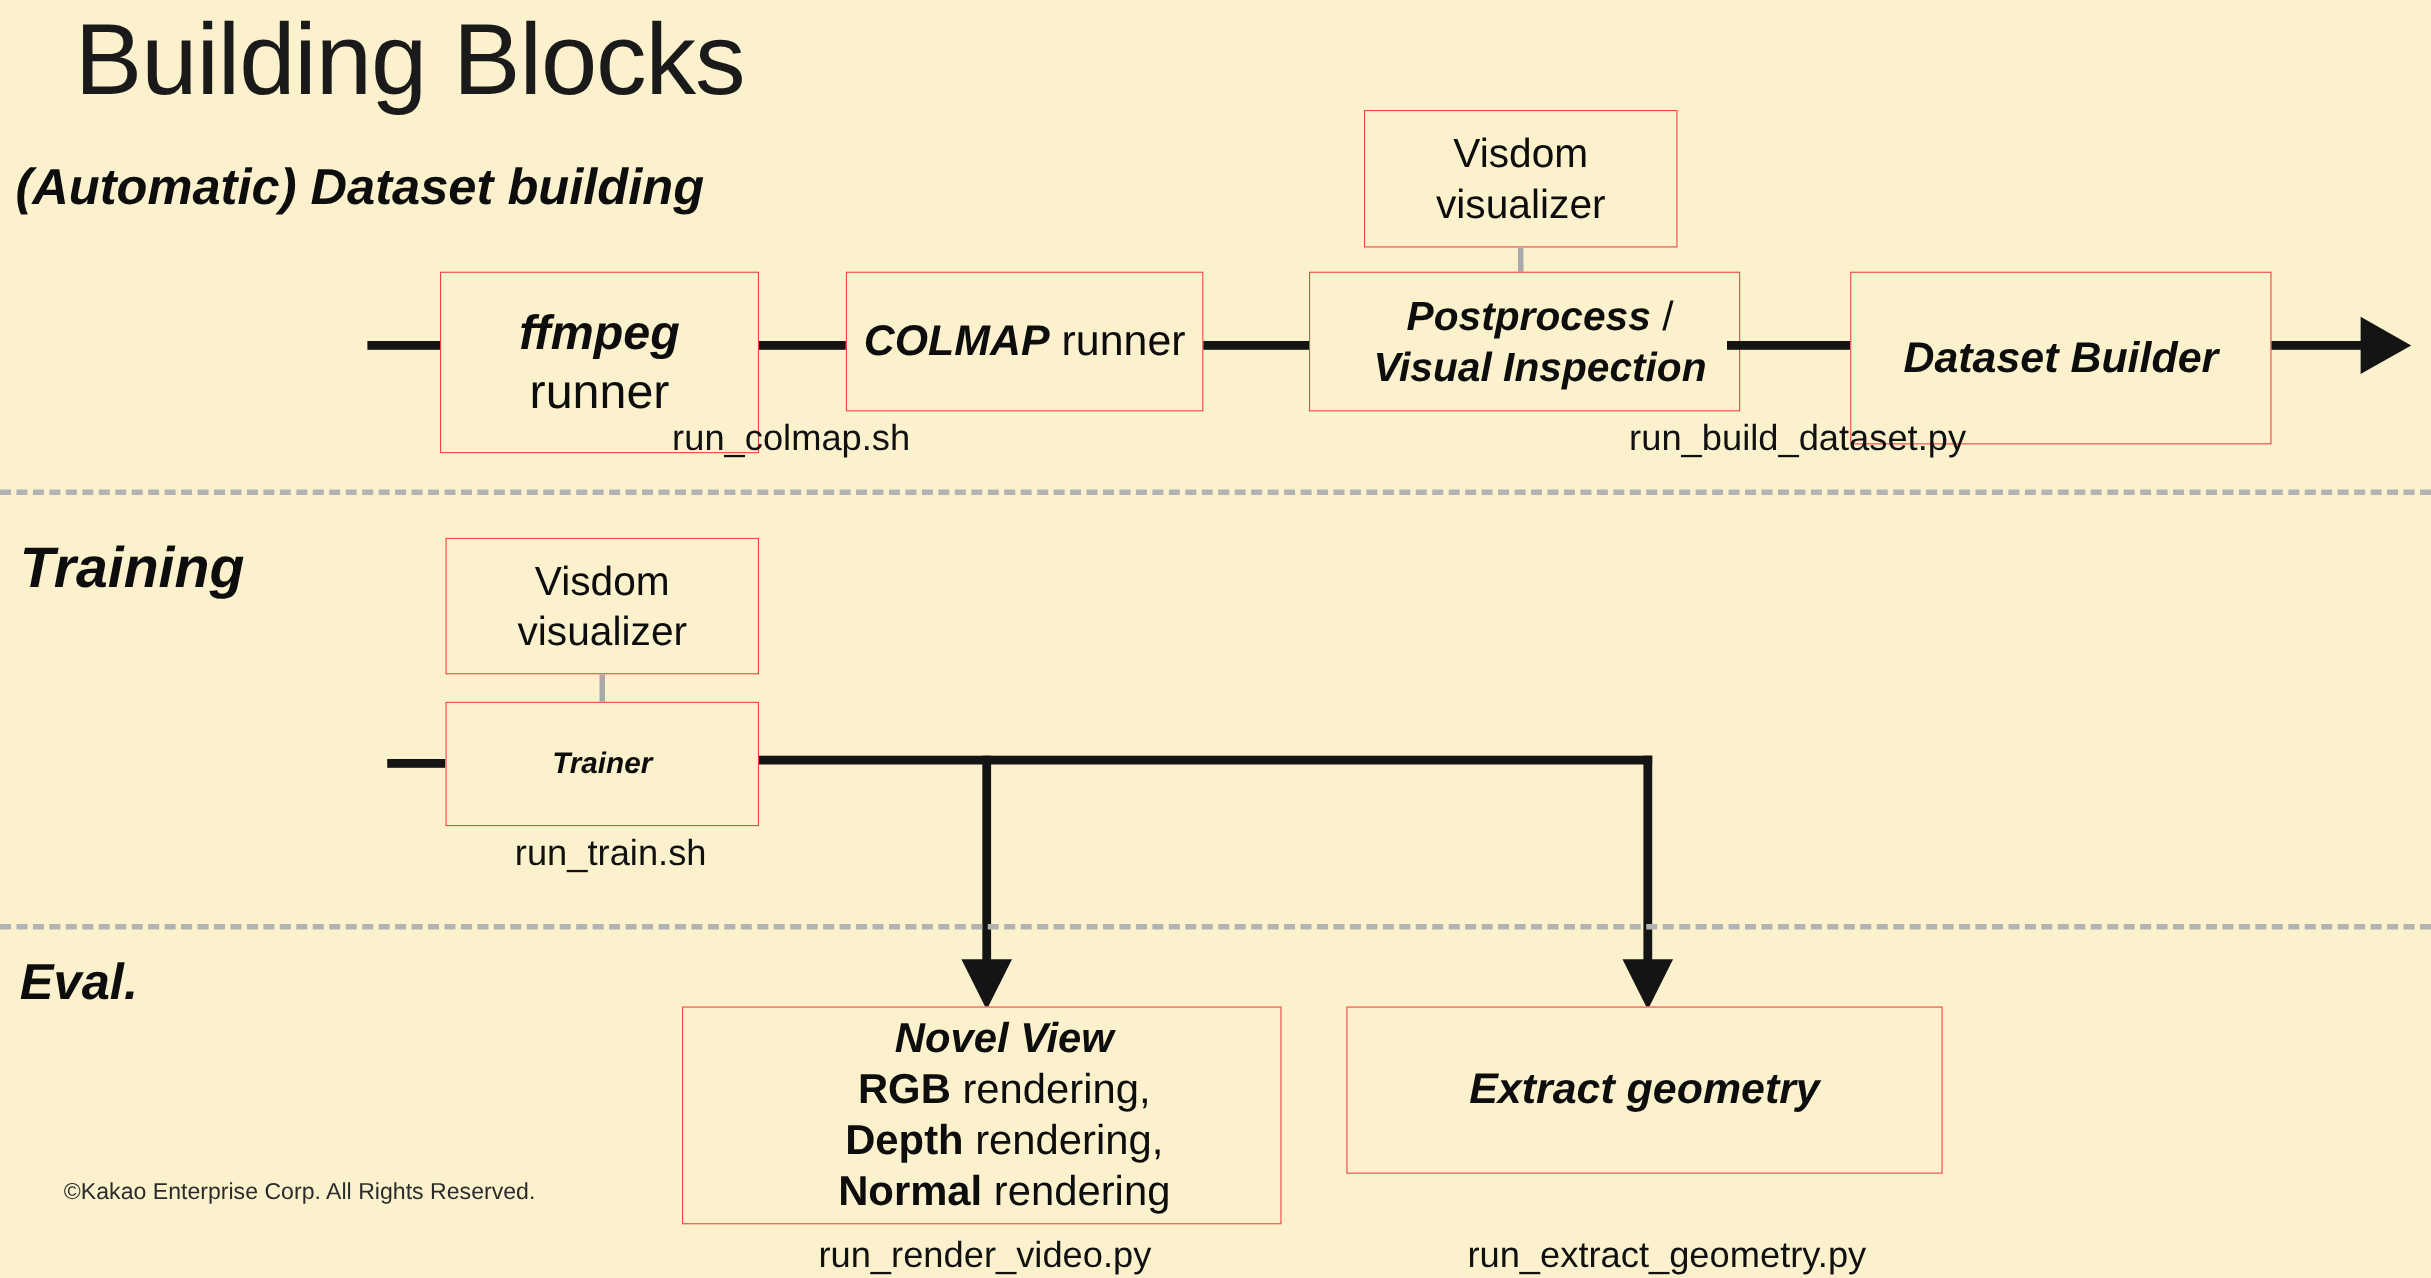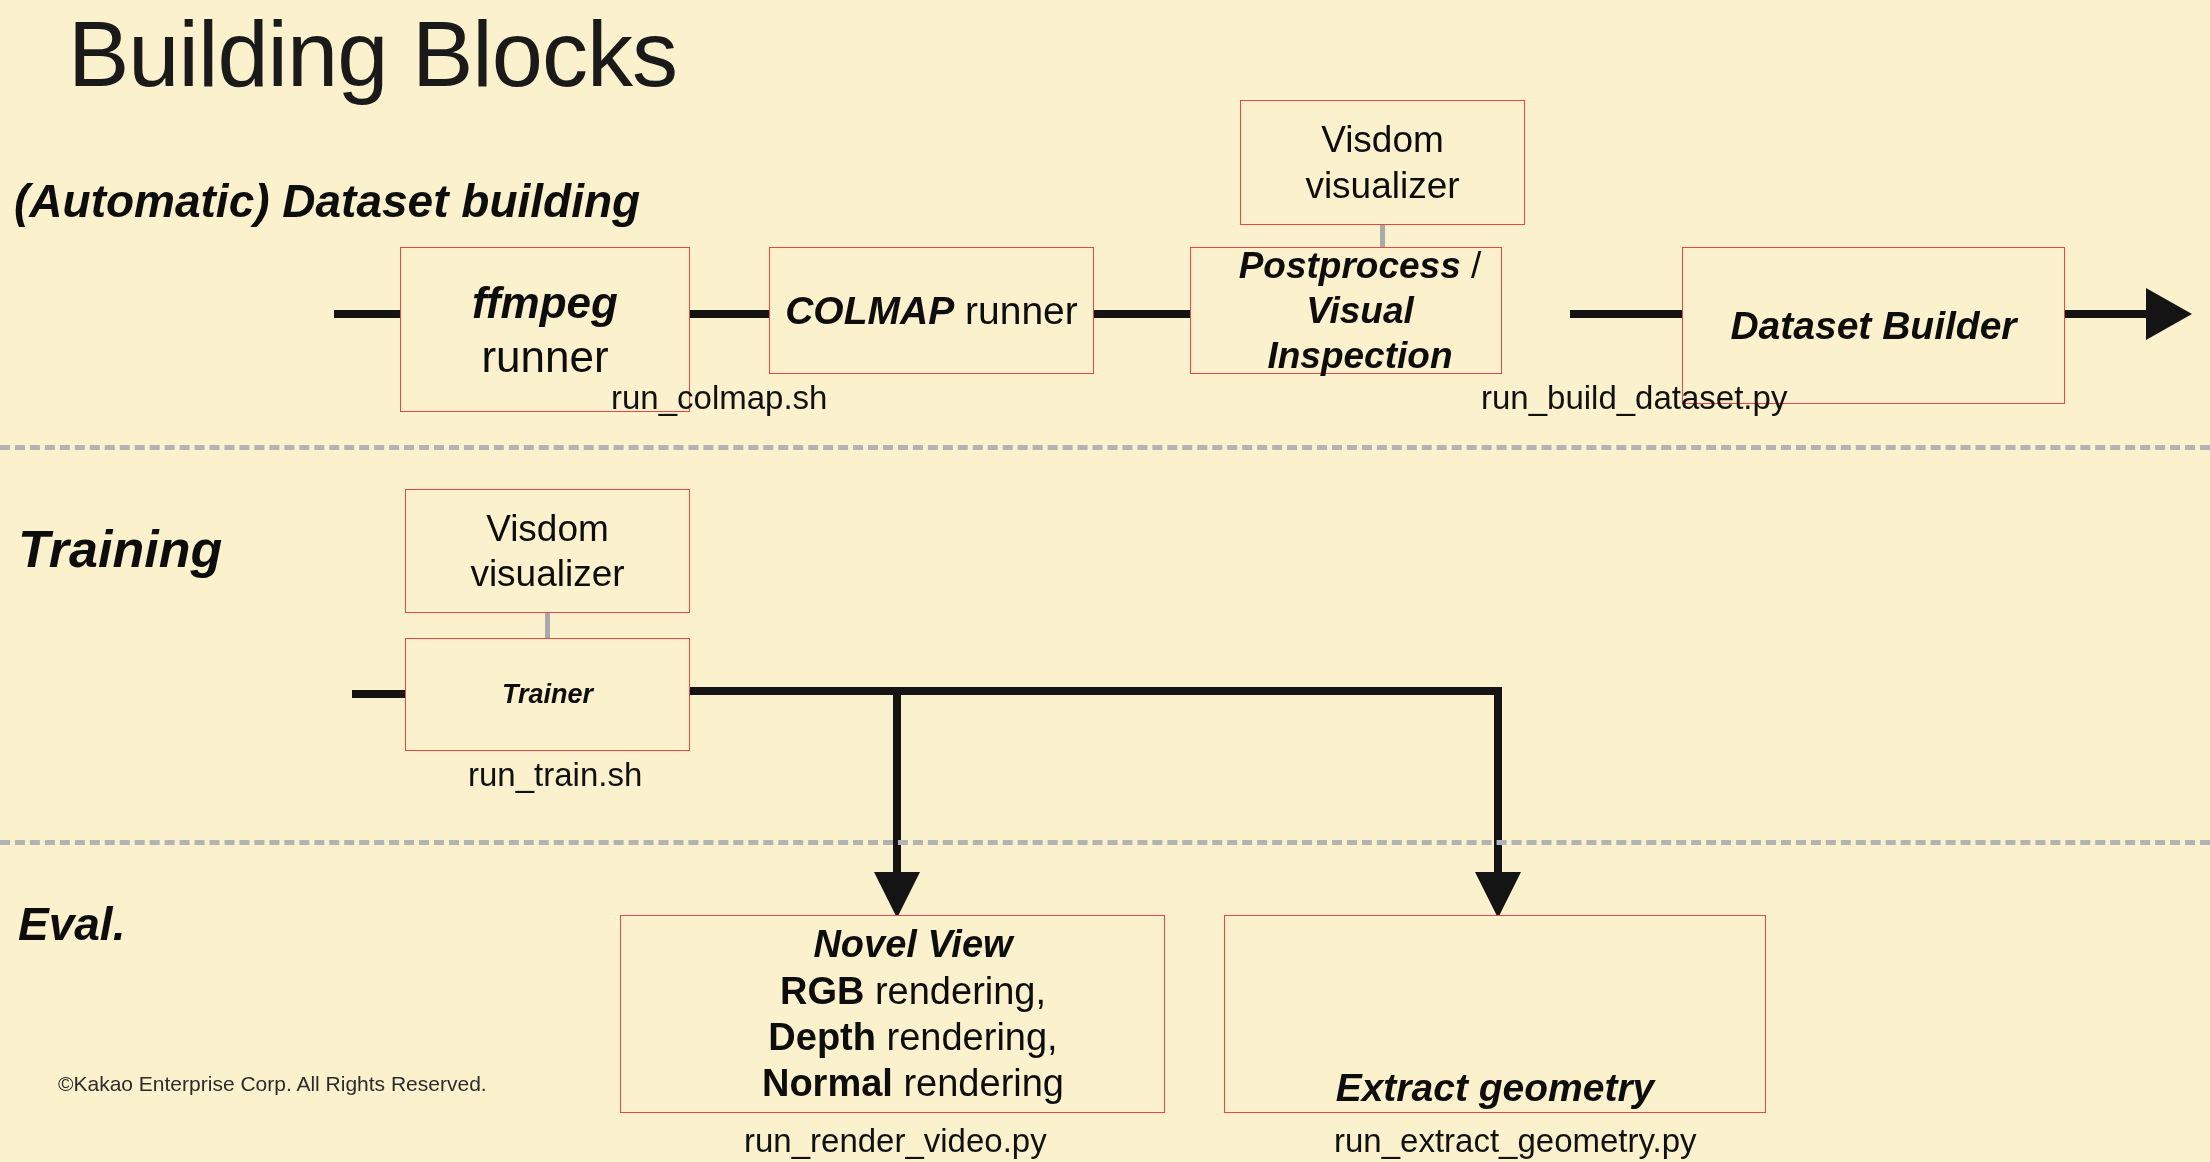--- a/index.html
+++ b/index.html
@@ -29,21 +29,20 @@
     font-weight: 400;
     letter-spacing: -1px;
     white-space: nowrap;
   }
   .section-head {
     position: absolute;
     font-style: italic;
     font-weight: bold;
     color: #0d0d0d;
     white-space: nowrap;
-    margin-top: 32px;
   }
   .section-head.dataset { left: 14px; top: 142px; font-size: 46px; }
   .section-head.training { left: 18px; top: 487px; font-size: 52px; }
   .section-head.eval { left: 18px; top: 865px; font-size: 46px; }
 
   
   .divider {
     position: absolute;
     left: 0;
     width: 2210px;
@@ -149,21 +148,21 @@
   <div class="hline" style="left:690px; top:310px; width:79px;"></div>
 
   <div class="node" style="left:769px; top:247px; width:325px; height:127px; font-size:39px;">
     <div class="inner">
       <span class="bi">COLMAP</span><span class="r"> runner</span>
     </div>
   </div>
 
   <div class="hline" style="left:1094px; top:310px; width:96px;"></div>
 
-  <div class="node" style="left:1190px; top:247px; width:312px; height:127px; font-size:37px;padding-left:28px;">
+  <div class="node" style="left:1190px; top:247px; width:392px; height:127px; font-size:37px;padding-left:28px;">
     <div class="inner">
       <span class="bi">Postprocess</span><span class="r"> /</span><br>
       <span class="bi">Visual Inspection</span>
     </div>
   </div>
 
   <div class="hline" style="left:1570px; top:310px; width:112px;"></div>
 
   <div class="node" style="left:1682px; top:247px; width:383px; height:157px; font-size:39px;">
     <div class="inner">
@@ -213,21 +212,21 @@
     <div class="inner">
       <span class="bi">Novel View</span><br>
       <span class="b">RGB</span><span class="r"> rendering,</span><br>
       <span class="b">Depth</span><span class="r"> rendering,</span><br>
       <span class="b">Normal</span><span class="r"> rendering</span>
     </div>
   </div>
 
   <div class="caption" style="left:744px; top:1122px;">run_render_video.py</div>
 
-  <div class="node" style="left:1224px; top:915px; width:542px; height:198px; font-size:39px;align-items:flex-end;">
+  <div class="node" style="left:1224px; top:915px; width:542px; height:152px; font-size:39px;">
     <div class="inner">
       <span class="bi">Extract geometry</span>
     </div>
   </div>
 
   <div class="caption" style="left:1334px; top:1122px;">run_extract_geometry.py</div>
 
   <div class="copyright">©Kakao Enterprise Corp. All Rights Reserved.</div>
 
 </div>

